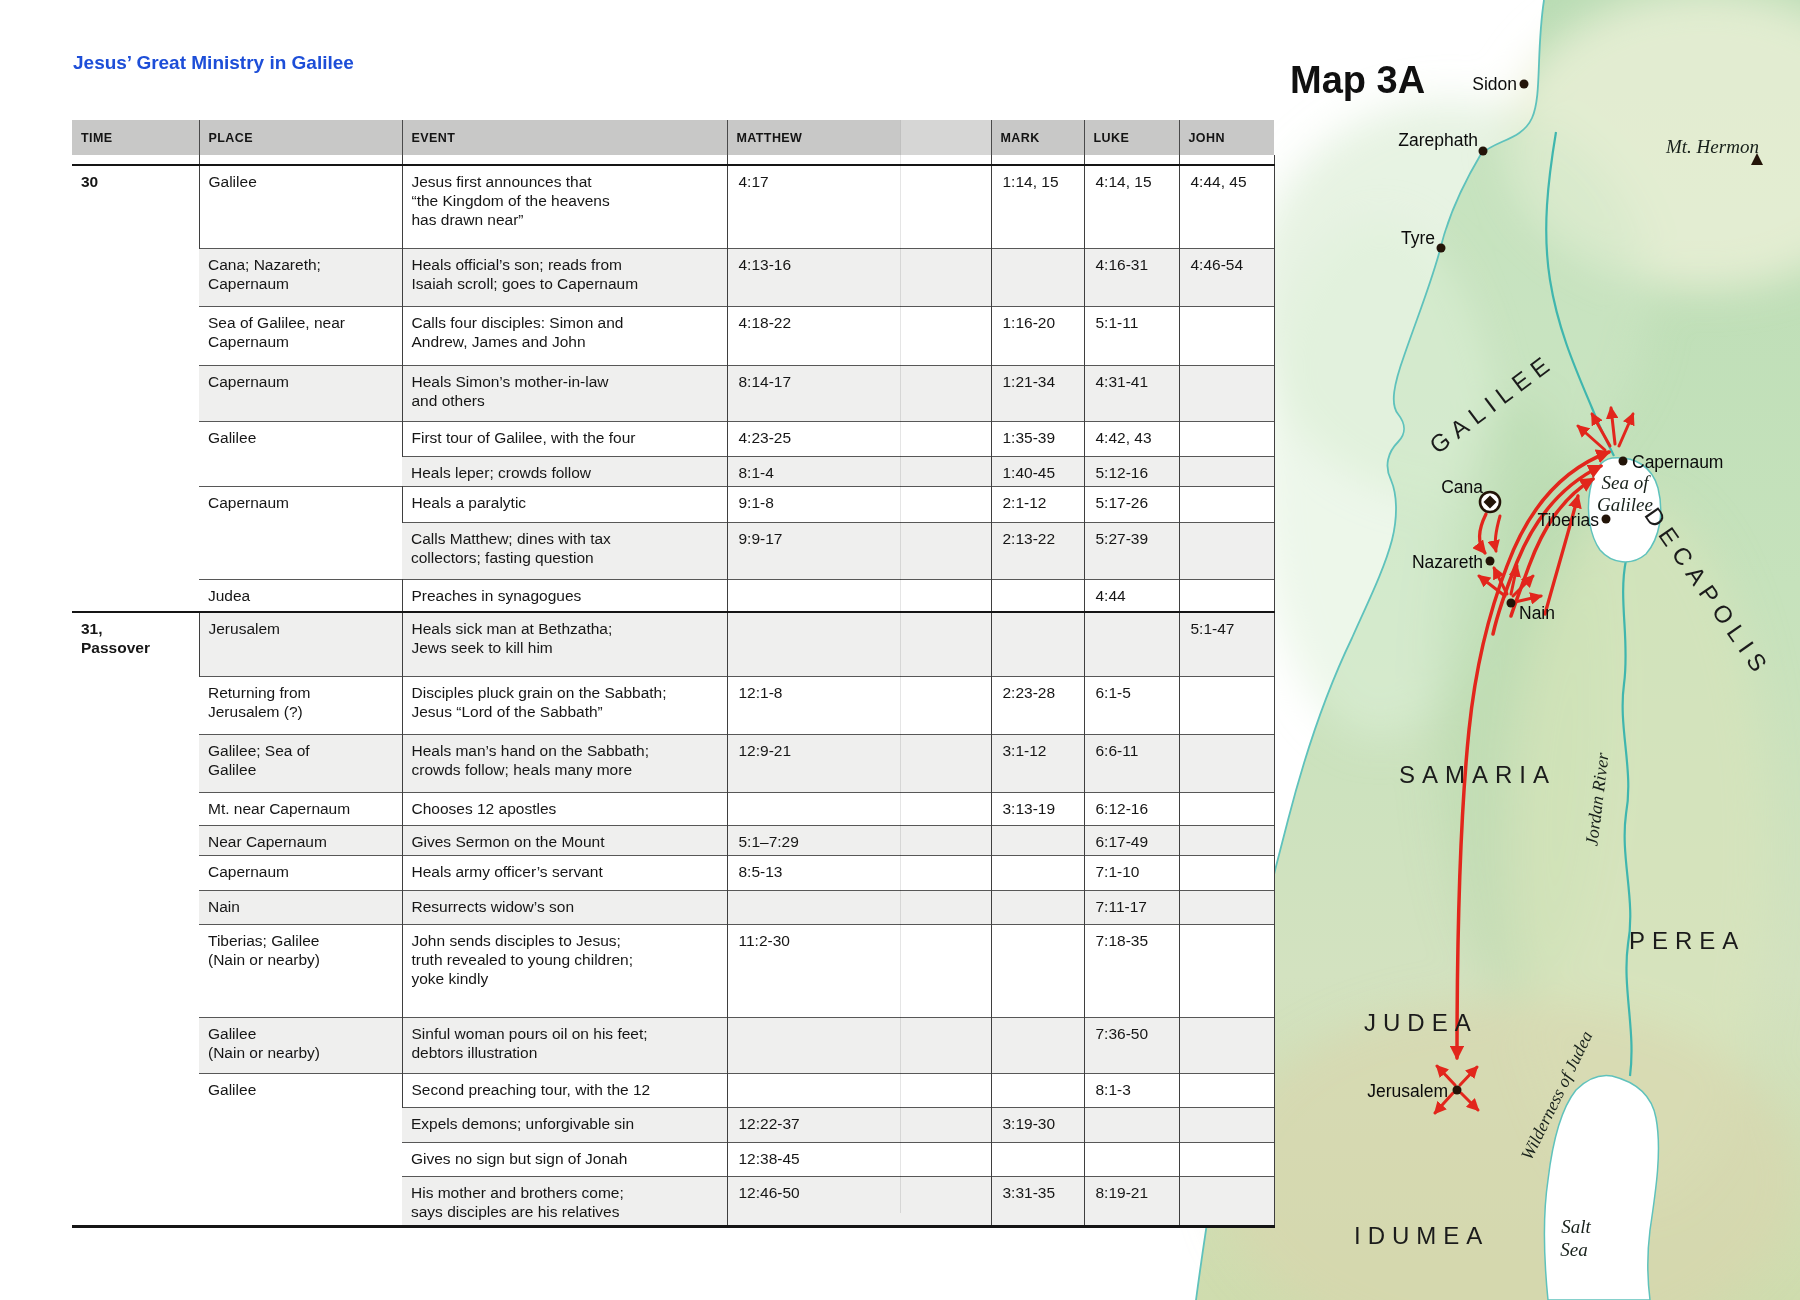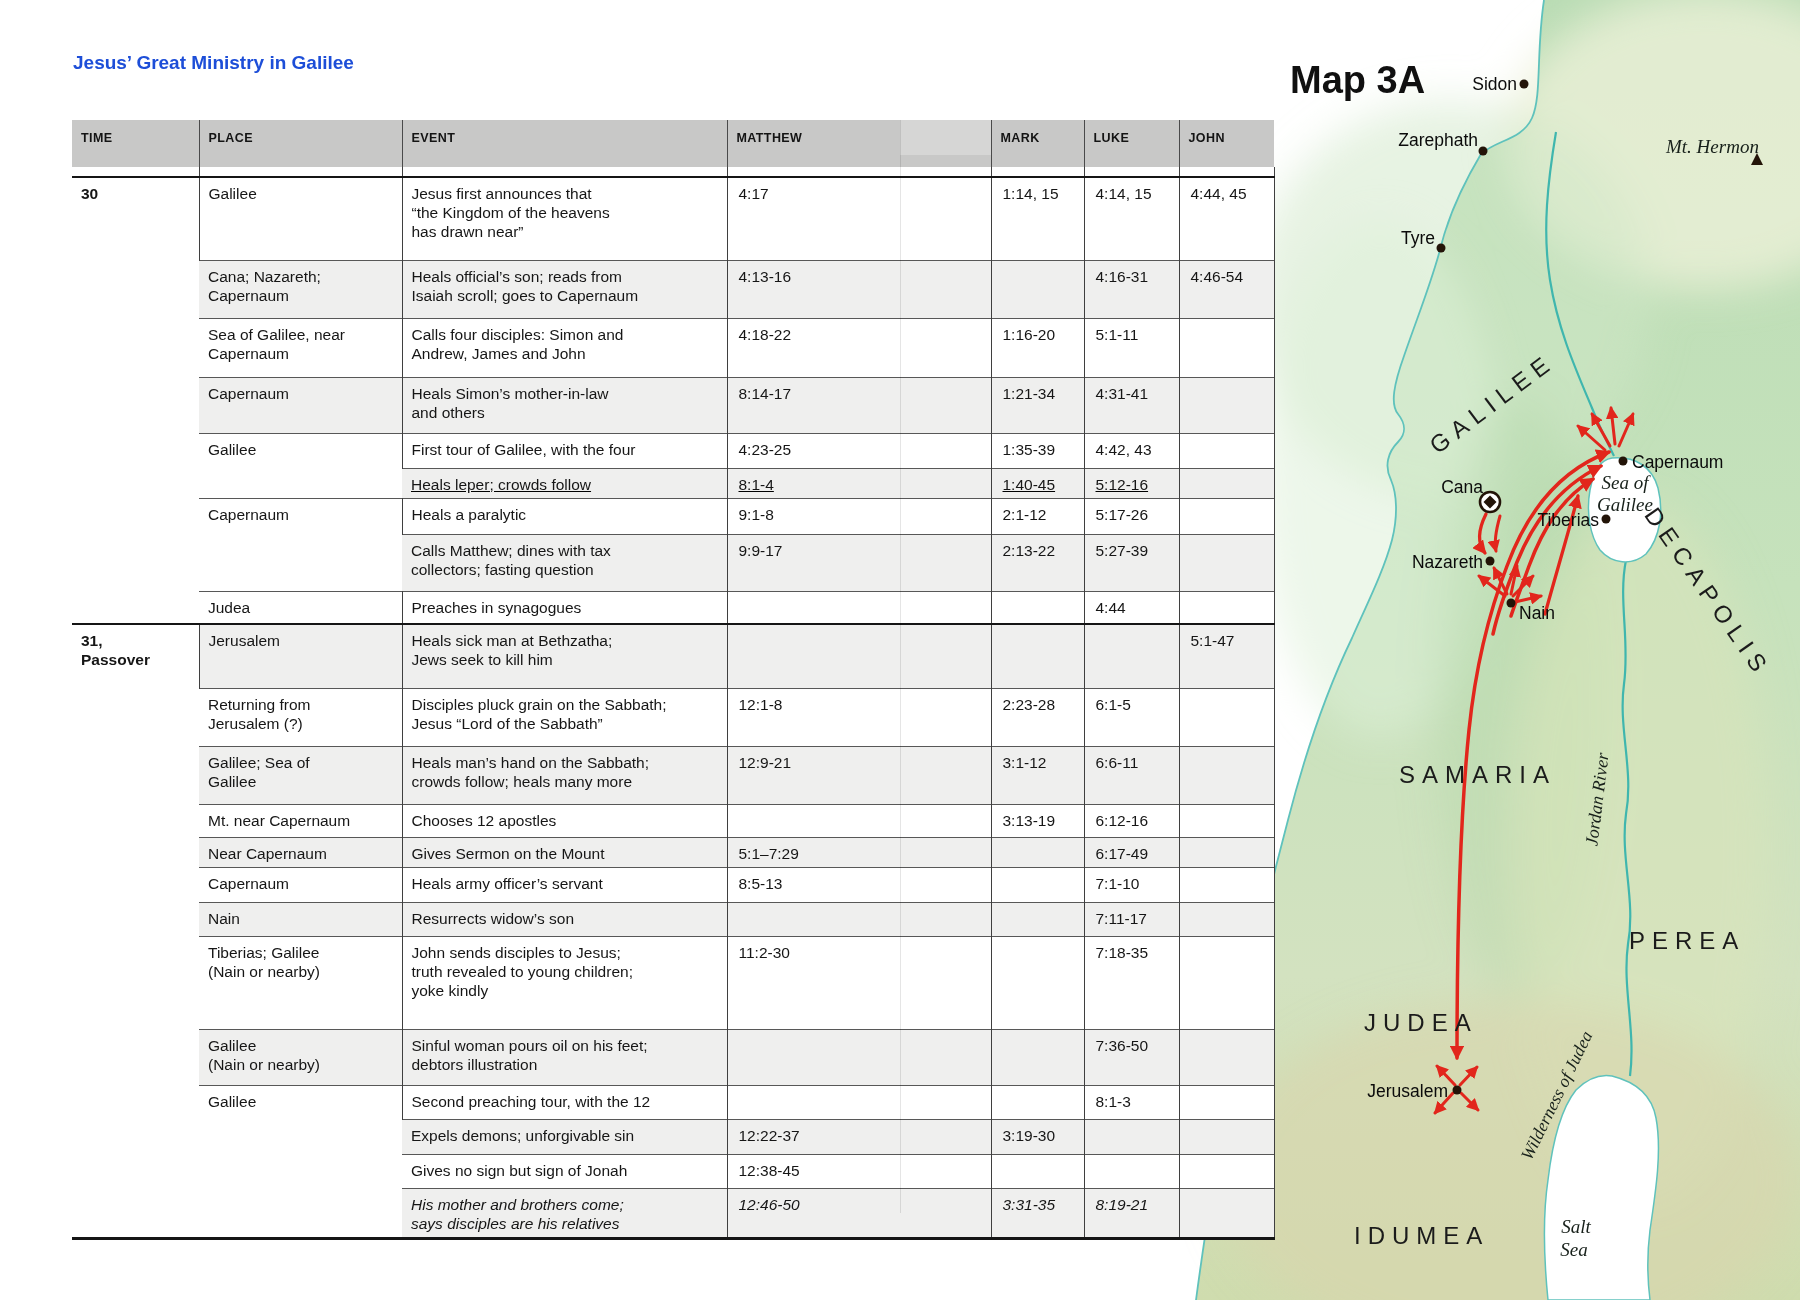--- a/index.html
+++ b/index.html
@@ -4,21 +4,21 @@
 <style>
   html,body{margin:0;padding:0;background:#ffffff;}
   #page{position:relative;width:1800px;height:1300px;background:#ffffff;overflow:hidden;
         font-family:"Liberation Sans",sans-serif;}
   #map-svg{position:absolute;left:0;top:0;}
   #page-title{position:absolute;left:73px;top:52px;font-size:19px;font-weight:bold;color:#1d4ed8;}
   #table-wrap{position:absolute;left:72px;top:120px;width:1202px;}
   table#grid{table-layout:fixed;border-collapse:collapse;width:1202px;border-bottom:3px solid #151515;}
   #grid th{background:#c8c8c7;height:35px;text-align:left;vertical-align:middle;
            font-size:12.5px;font-weight:bold;letter-spacing:.4px;color:#141414;
-           padding:0 6px 12px 9px;border-left:1px solid #4a4a4a;}
+           padding:0 6px 0 9px;border-left:1px solid #4a4a4a;}
   #grid th:first-child{border-left:none;}
   #grid td{vertical-align:top;font-size:15.5px;line-height:19px;color:#161616;
            padding:6px 8px 4px 9px;border-left:1px solid #3f3f3f;white-space:pre-line;
            overflow:hidden;}
   #grid td:first-child{border-left:none;}
   #grid td.ref{padding-left:11px;}
   #grid td.john{border-right:1px solid #3f3f3f;}
   #grid tbody tr{border-top:1px solid #575757;}
   #grid tbody tr.sp{border-top:none;}
   #grid tbody tr.first{border-top:2.5px solid #151515;}
@@ -234,21 +234,21 @@
             <td class="ref john"></td>
           </tr>
           <tr class="w" style="height: 35px;">
             <td class="span-cell place-cell" rowspan="2">Galilee</td>
             <td class="event-cell">First tour of Galilee, with the four</td>
             <td class="ref matthew">4:23-25</td>
             <td class="ref mark">1:35-39</td>
             <td class="ref luke">4:42, 43</td>
             <td class="ref john"></td>
           </tr>
-          <tr class="g" style="height: 19px; text-decoration: underline;">
+          <tr class="g" style="height: 19px;">
             <td class="event-cell">Heals leper; crowds follow</td>
             <td class="ref matthew">8:1-4</td>
             <td class="ref mark">1:40-45</td>
             <td class="ref luke">5:12-16</td>
             <td class="ref john"></td>
           </tr>
           <tr class="w" style="height: 36px;">
             <td class="span-cell place-cell" rowspan="2">Capernaum</td>
             <td class="event-cell">Heals a paralytic</td>
             <td class="ref matthew">9:1-8</td>
@@ -371,21 +371,21 @@
             <td class="ref luke"></td>
             <td class="ref john"></td>
           </tr>
           <tr class="w" style="height: 34px;">
             <td class="event-cell">Gives no sign but sign of Jonah</td>
             <td class="ref matthew">12:38-45</td>
             <td class="ref mark"></td>
             <td class="ref luke"></td>
             <td class="ref john"></td>
           </tr>
-          <tr class="g" style="height: 48px; font-style: italic;">
+          <tr class="g" style="height: 48px;">
             <td class="event-cell">His mother and brothers come;
 says disciples are his relatives</td>
             <td class="ref matthew">12:46-50</td>
             <td class="ref mark">3:31-35</td>
             <td class="ref luke">8:19-21</td>
             <td class="ref john"></td>
           </tr>
         </tbody>
     </table>
     <div id="hdr-light"></div>

